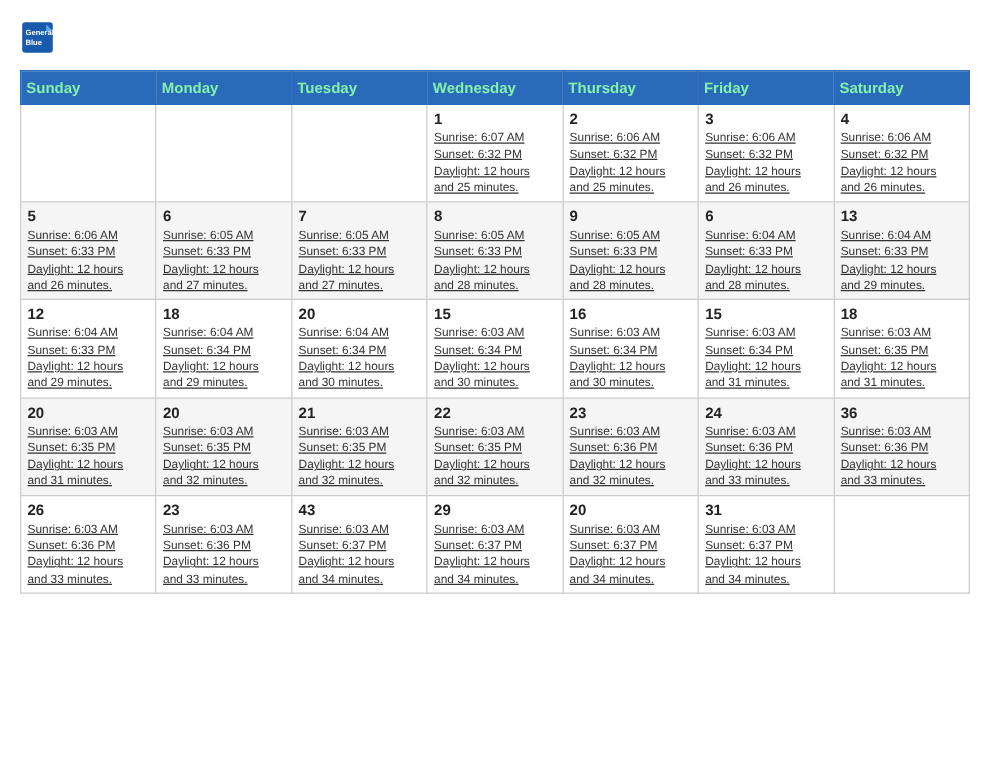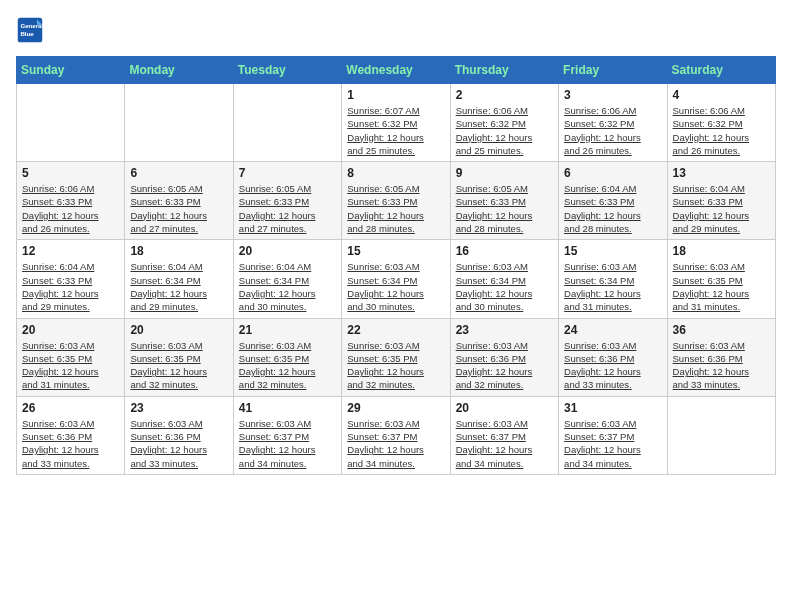--- a/index.html
+++ b/index.html
@@ -239,21 +239,21 @@
       <tr>
         <td>
           <span class="day-number">26</span>
           <div class="day-info">Sunrise: 6:03 AM<br>Sunset: 6:36 PM<br>Daylight: 12 hours<br>and 33 minutes.</div>
         </td>
         <td>
           <span class="day-number">23</span>
           <div class="day-info">Sunrise: 6:03 AM<br>Sunset: 6:36 PM<br>Daylight: 12 hours<br>and 33 minutes.</div>
         </td>
         <td>
-          <span class="day-number">41</span>
+          <span class="day-number">43</span>
           <div class="day-info">Sunrise: 6:03 AM<br>Sunset: 6:37 PM<br>Daylight: 12 hours<br>and 34 minutes.</div>
         </td>
         <td>
           <span class="day-number">29</span>
           <div class="day-info">Sunrise: 6:03 AM<br>Sunset: 6:37 PM<br>Daylight: 12 hours<br>and 34 minutes.</div>
         </td>
         <td>
           <span class="day-number">20</span>
           <div class="day-info">Sunrise: 6:03 AM<br>Sunset: 6:37 PM<br>Daylight: 12 hours<br>and 34 minutes.</div>
         </td>

